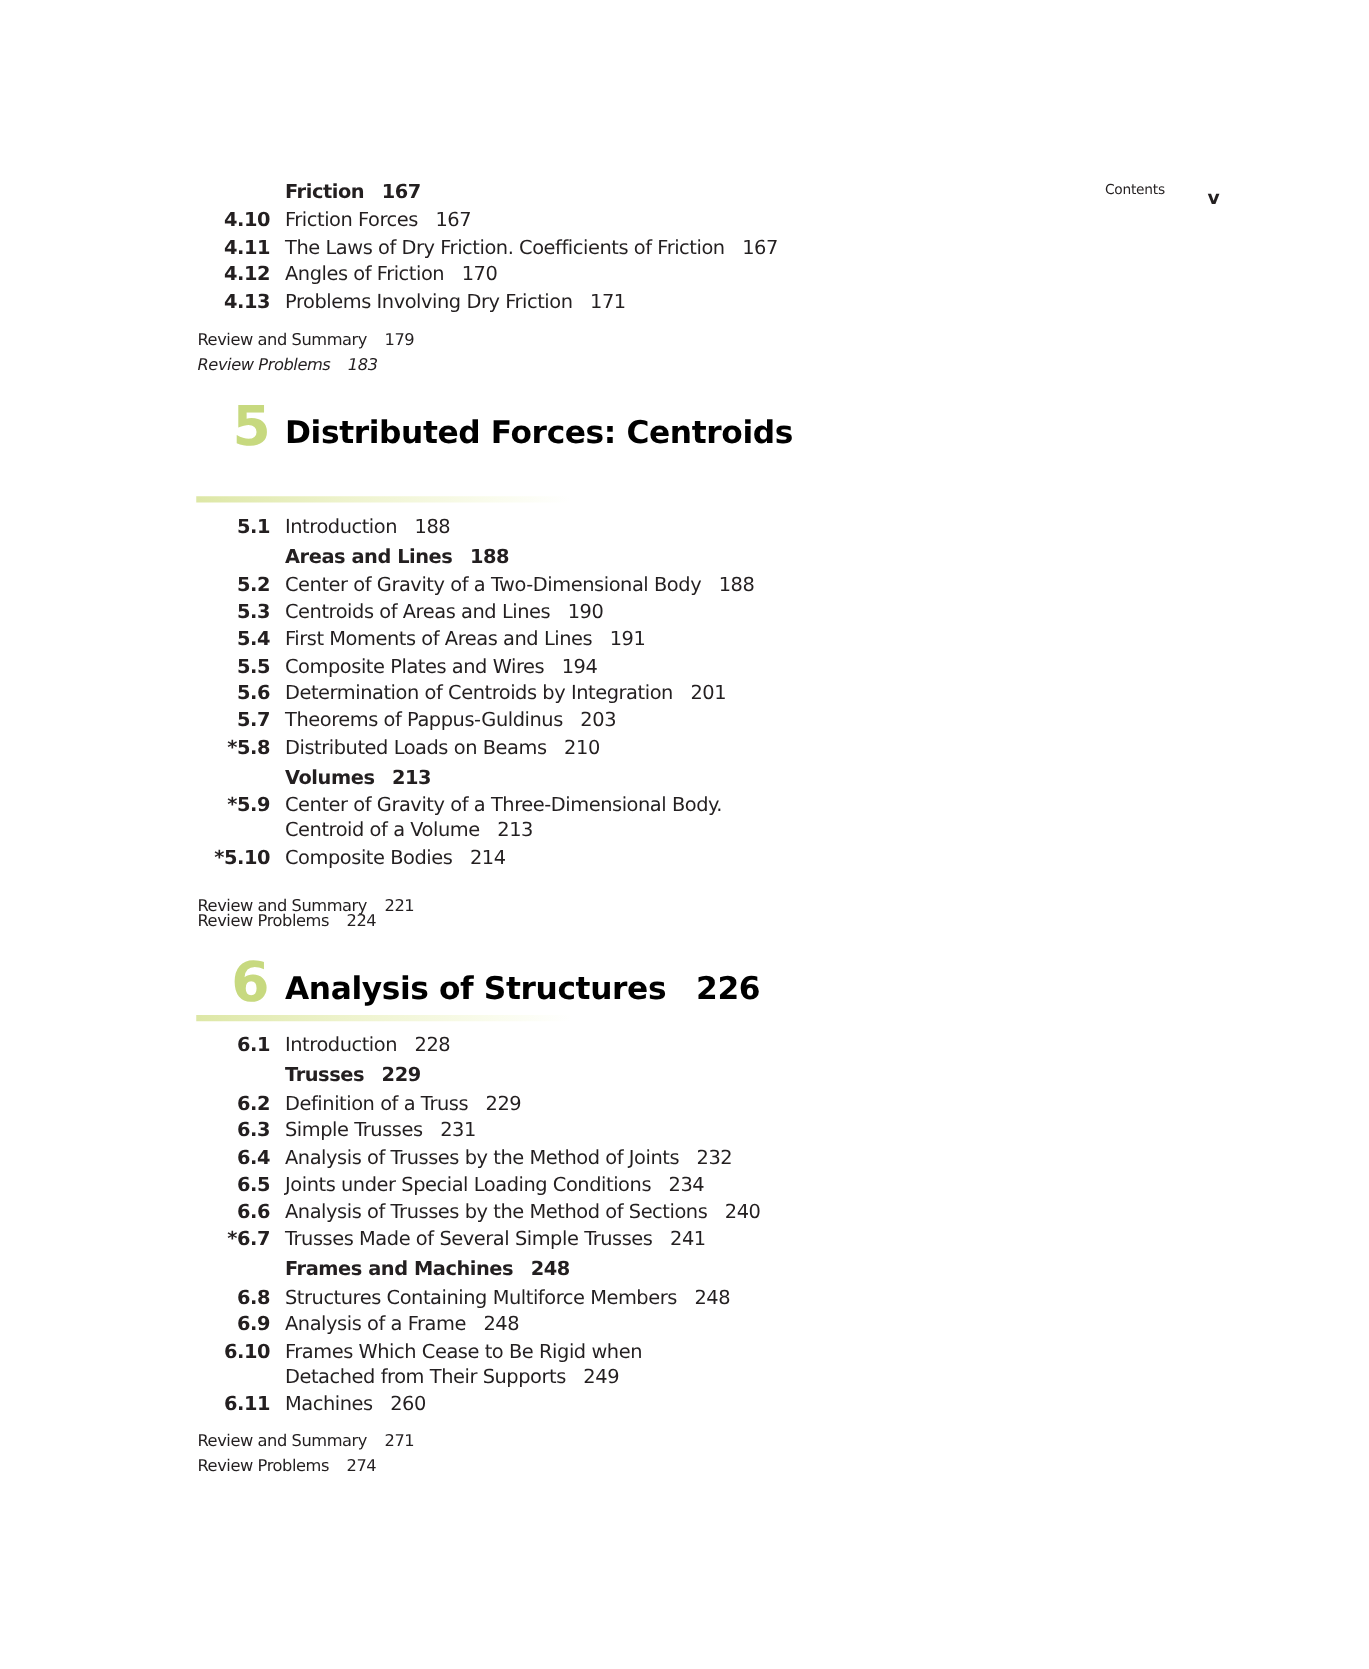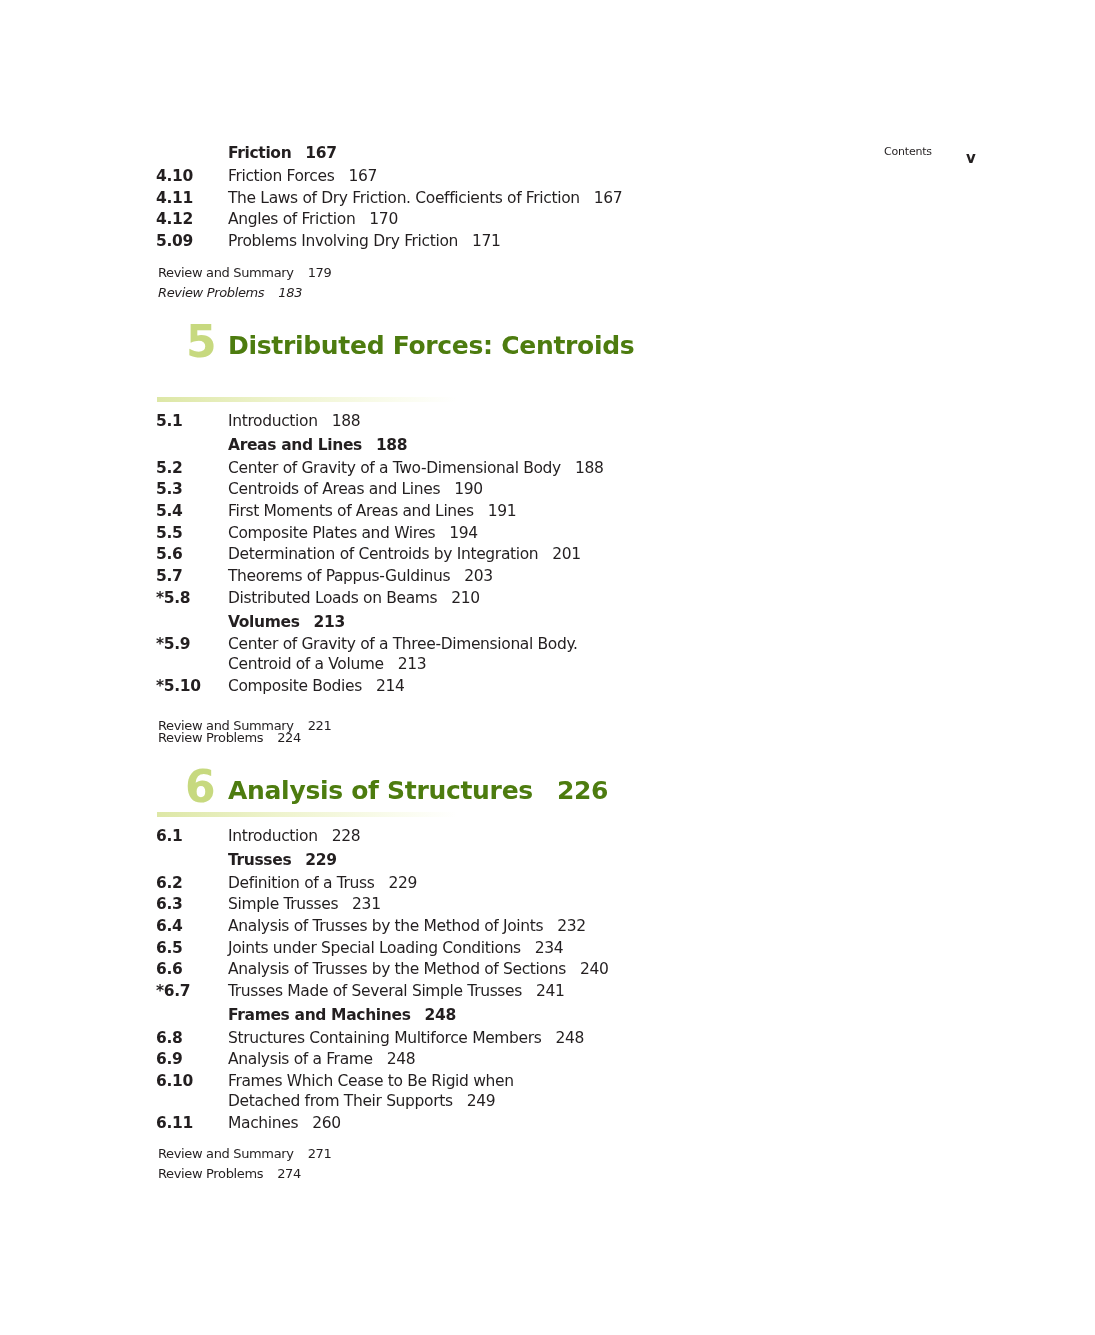--- a/index.html
+++ b/index.html
@@ -3,29 +3,29 @@
 <meta charset="utf-8">
 <style>
   html, body { margin: 0; padding: 0; background: #ffffff; }
   body { width: 1095px; height: 1335px; position: relative; overflow: hidden;
          font-family: "DejaVu Sans", sans-serif; color: #231f20; }
   .page { position: absolute; left: 0; top: 0; width: 1095px; height: 1335px; }
 
   .running-head { position: absolute; left: 884px; top: 145px; font-size: 11px; letter-spacing: -0.2px; }
   .folio { position: absolute; left: 966px; top: 149px; font-size: 15px; font-weight: bold; }
   .row { position: absolute; left: 0; height: 22px; white-space: nowrap; font-size: 15.5px; letter-spacing: -0.35px; }
-  .num { position: absolute; right: 0; width: 60px; font-weight: bold; }
+  .num { position: absolute; right: 0; width: 60px; text-align: right; font-weight: bold; }
   .numwrap { position: absolute; left: 156px; width: 60px; }
   .title { position: absolute; left: 228px; text-align: center; }
   .pg { margin-left: 14px; }
   .subhead { font-weight: bold; }
   .review { position: absolute; left: 158px; font-size: 13px; letter-spacing: -0.35px; white-space: nowrap; }
 
   .chapter-num { position: absolute; font-size: 44px; font-weight: bold; color: #c7d97f; line-height: 44px; }
-  .chapter-title { position: absolute; left: 228px; font-size: 25px; font-weight: bold; color: #4d7c0f; line-height: 30px; letter-spacing: -0.3px; white-space: nowrap; }
+  .chapter-title { position: absolute; left: 228px; font-size: 25px; font-weight: bold; color: #000000; line-height: 30px; letter-spacing: -0.3px; white-space: nowrap; }
   .chapter-title .pg { margin-left: 24px; }
   .rule { position: absolute; left: 157px; width: 300px; height: 5px;
           background: linear-gradient(to right, #dde7a6 0%, #eef3cd 40%, #fafcee 80%, #ffffff 100%); }
 </style>
 </head>
 <body>
 
 <div class="page">
 
   <span class="running-head">Contents</span>
@@ -47,21 +47,21 @@
     <span class="title"><span>The Laws of Dry Friction. Coefficients of Friction</span><span class="pg">167</span></span>
   </div>
   <div class="row" style="top:210px;">
     <span class="numwrap">
         <span class="num">4.12</span>
       </span>
     <span class="title"><span>Angles of Friction</span><span class="pg">170</span></span>
   </div>
   <div class="row" style="top:232px;">
     <span class="numwrap">
-        <span class="num">5.09</span>
+        <span class="num">4.13</span>
       </span>
     <span class="title"><span>Problems Involving Dry Friction</span><span class="pg">171</span></span>
   </div>
   <div class="review" style="top:265px;"><span>Review and Summary</span><span class="pg">179</span></div>
   <div class="review" style="top:285px;font-style:italic;"><span>Review Problems</span><span class="pg">183</span></div>
 
   <span class="chapter-num" style="left:186px; top:320px;">5</span>
   <div class="chapter-title" style="top:331px;">
     <div>Distributed Forces: Centroids</div>
   </div>

